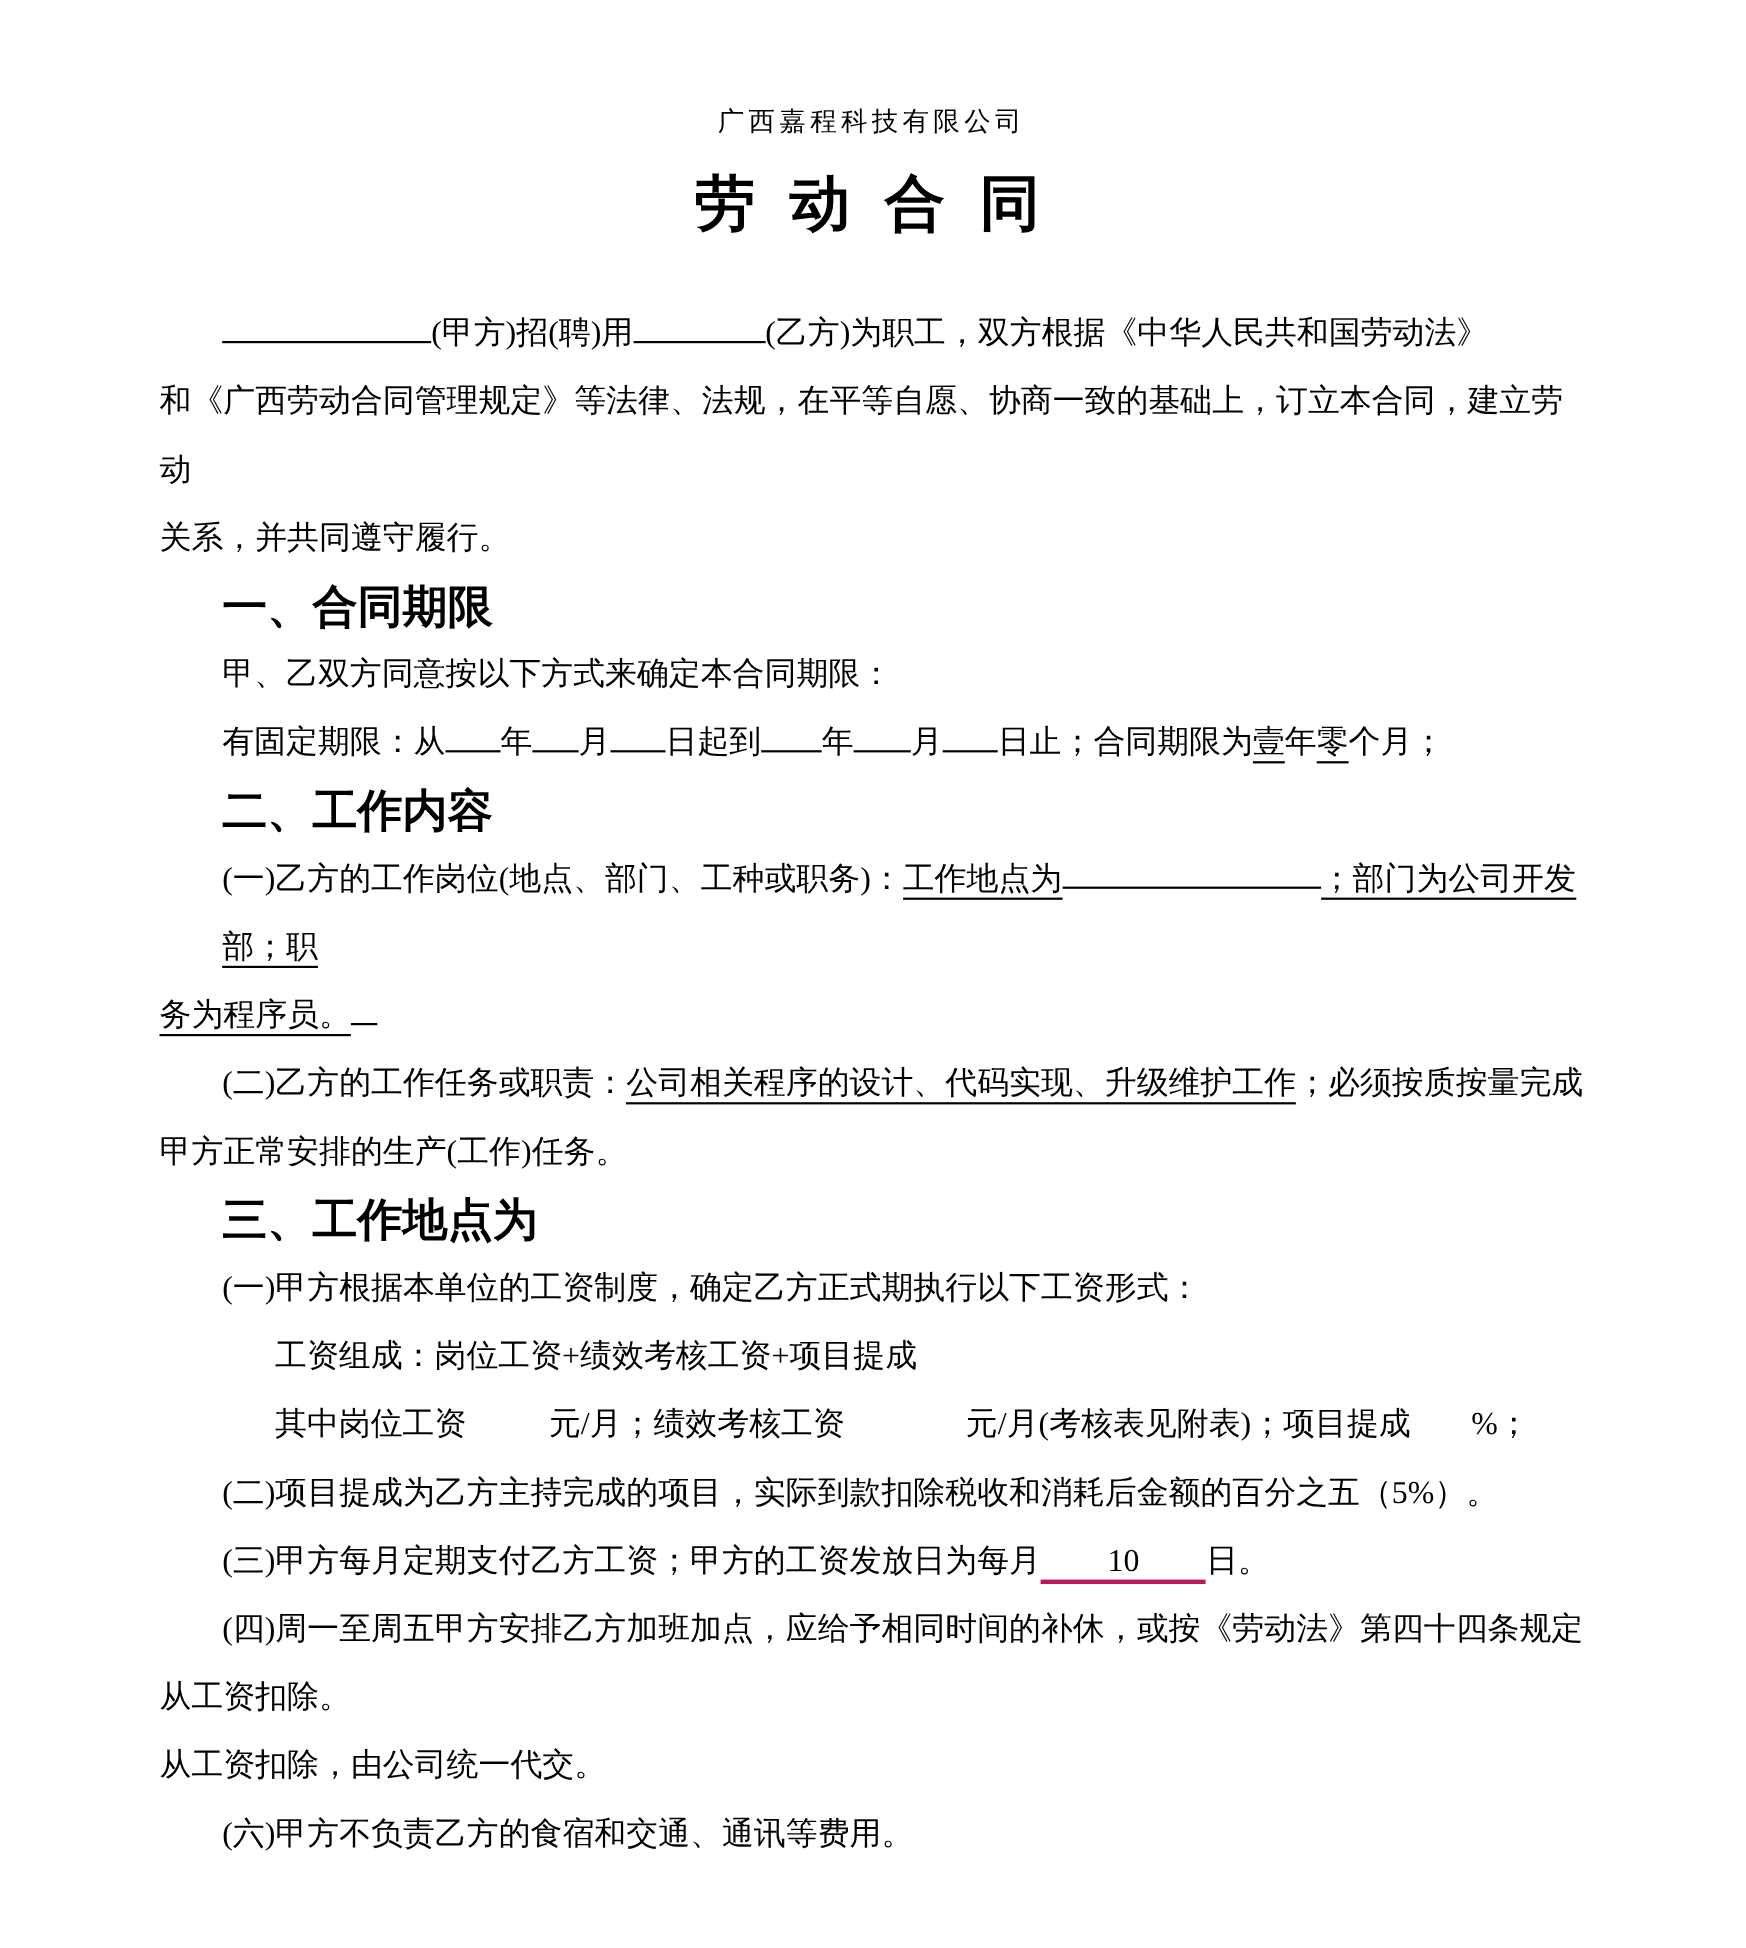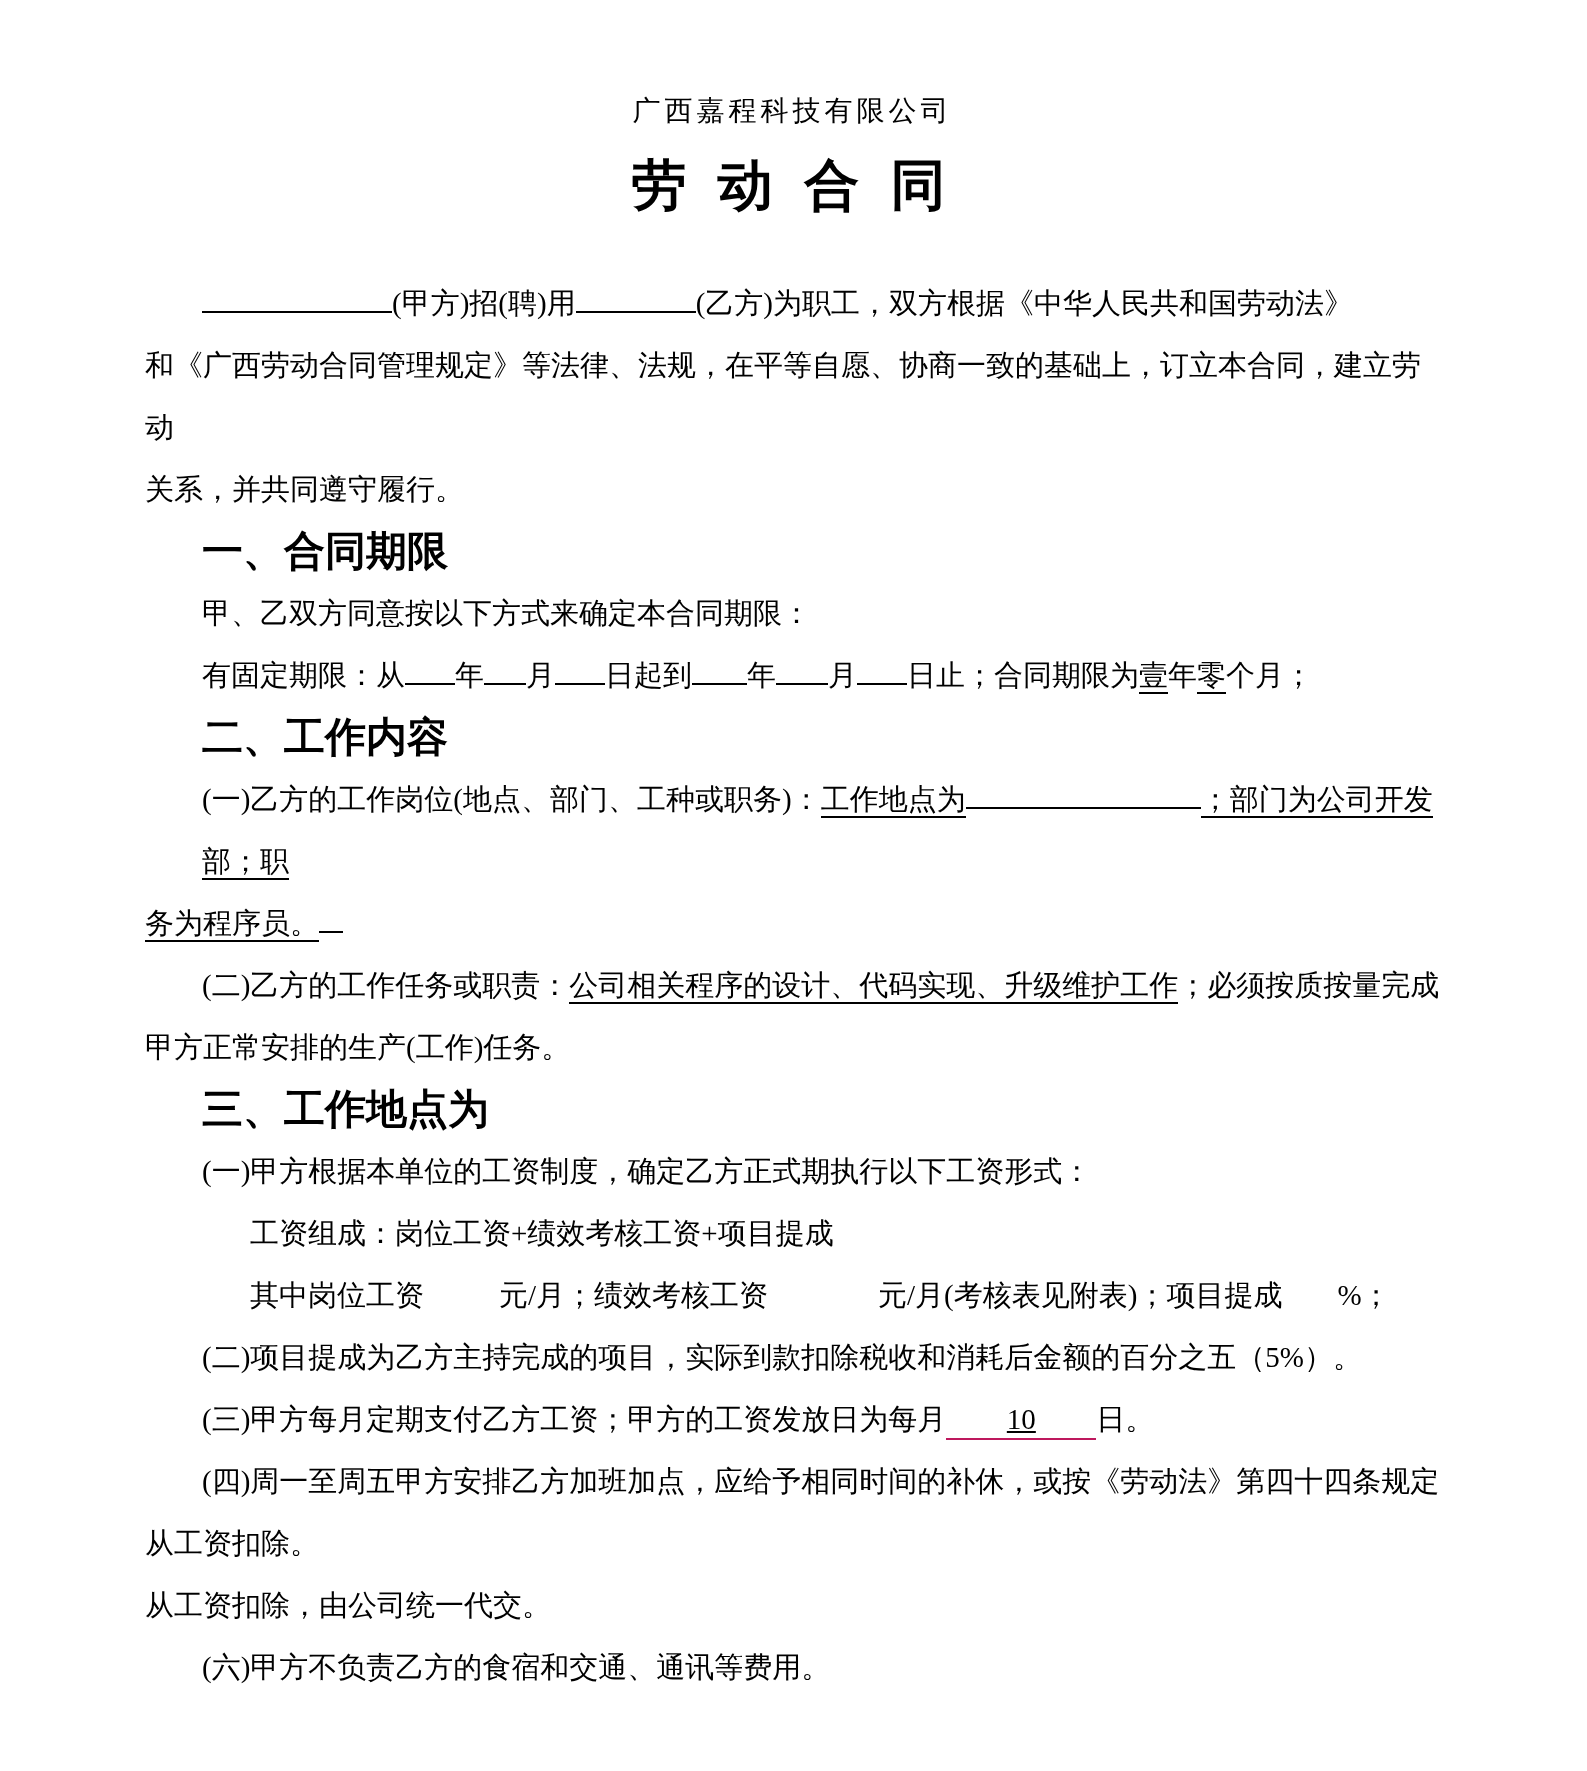--- a/index.html
+++ b/index.html
@@ -13,21 +13,21 @@
     color: #000000;
     font-family: "Liberation Serif", "DejaVu Serif", serif;
     font-size: 29px;
     line-height: 62px;
     overflow: hidden;
   }
   .content { padding: 88px 147px 0 145px; }
 
   .company-title {
     text-align: center;
-    font-size: 28px;
+    font-size: 24px;
     line-height: 46px;
     letter-spacing: 4px;
     font-family: "Liberation Serif", "DejaVu Serif", serif;
   }
   .doc-title {
     text-align: center;
     font-size: 55px;
     line-height: 70px;
     margin-top: 16px;
     font-weight: bold;
@@ -53,25 +53,24 @@
     height: 30px;
     border-bottom: 2px solid #000;
     vertical-align: baseline;
   }
   
   .ul { border-bottom: 2px solid #000; padding-bottom: 1px; }
   
   .ul-box {
     display: inline-block;
     text-align: center;
-    border-bottom: 2px solid #be185d;
+    border-bottom: 4px solid #be185d;
     height: 42px;
     line-height: 42px;
     vertical-align: baseline;
-    text-decoration: underline;
   }
   
   .sp { display: inline-block; height: 1px; }
 
   .w190 { width: 190px; } .w120 { width: 120px; }
   .w50 { width: 50px; } .w42 { width: 42px; } .w55 { width: 55px; } .w52 { width: 52px; }
   .w235 { width: 235px; }
   .w150 { width: 150px; }
   .g75 { width: 75px; } .g110 { width: 110px; } .g55 { width: 55px; }
   .trail { display: inline-block; width: 24px; height: 30px; border-bottom: 2px solid #000; }

